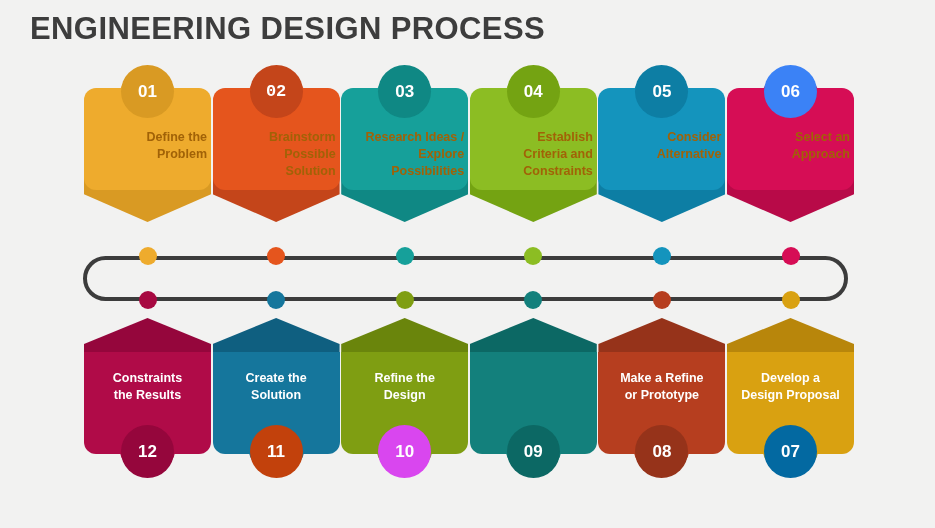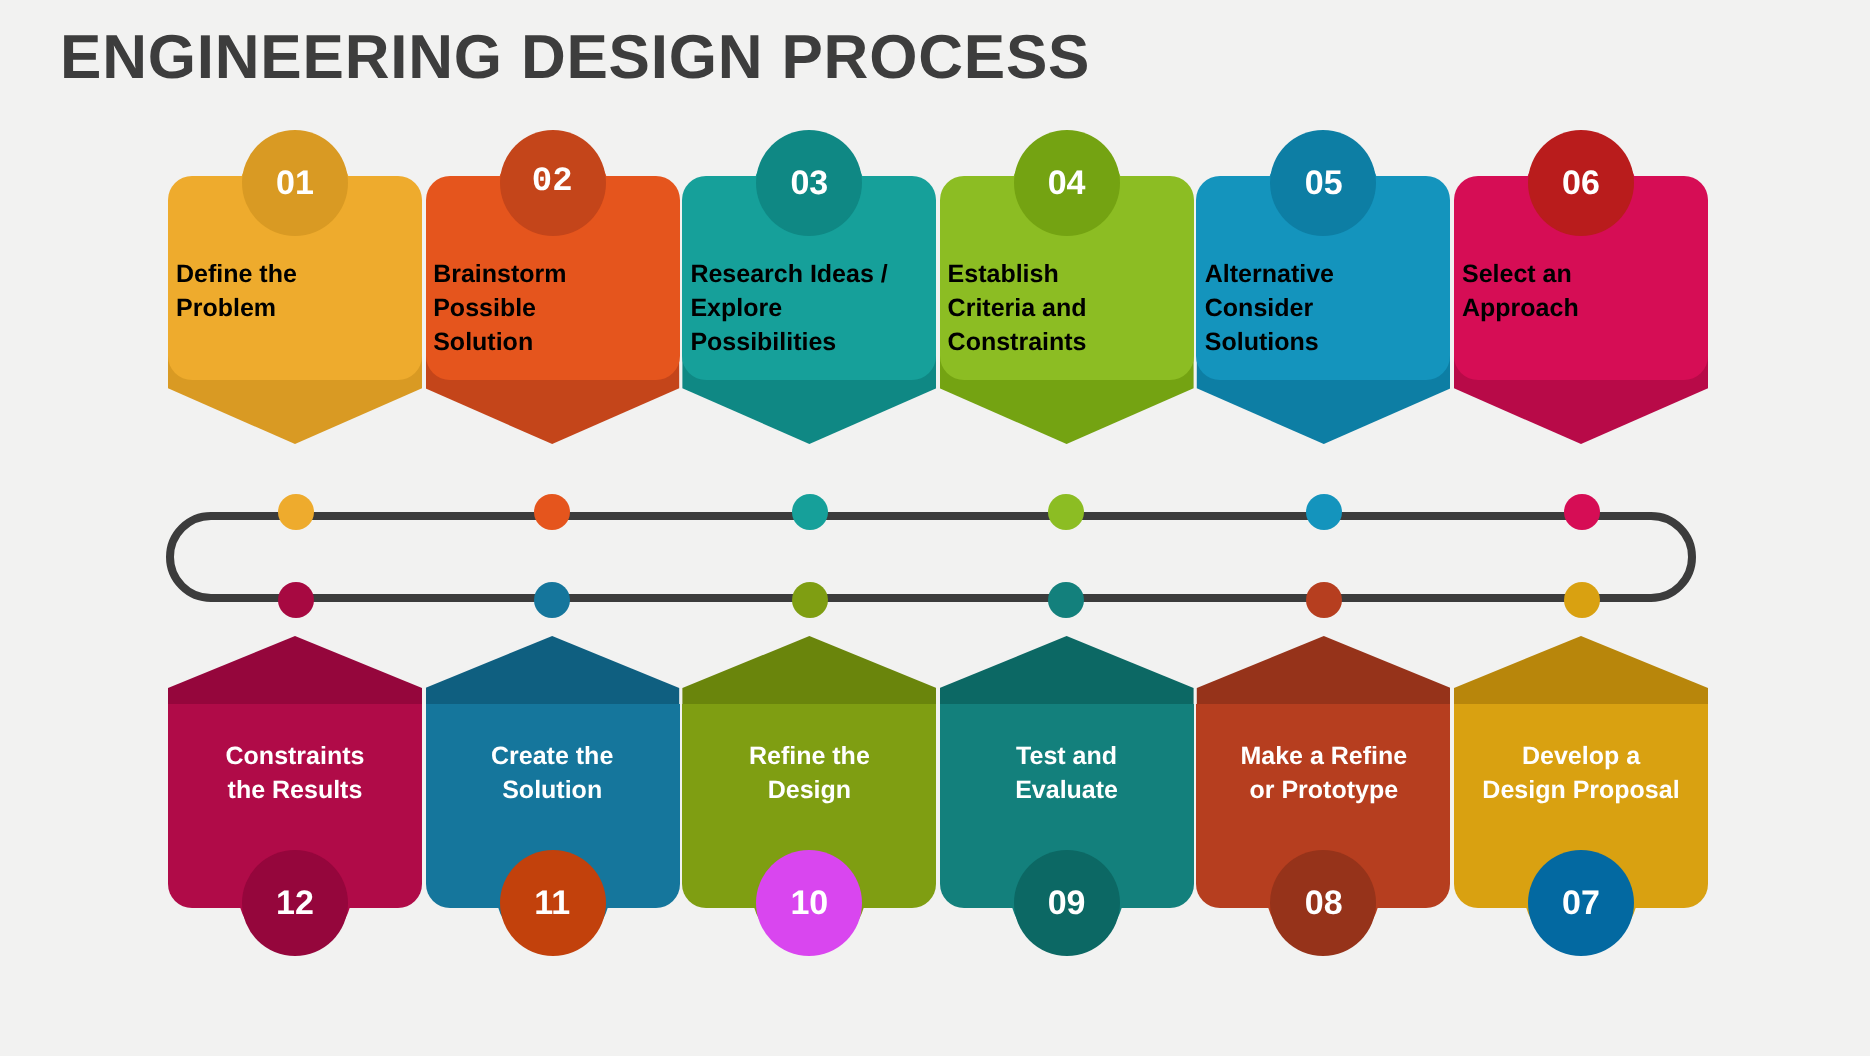--- a/index.html
+++ b/index.html
@@ -53,21 +53,21 @@
   .card-top .bump{
     position:absolute;left:35px;top:-18px;width:57px;height:40px;
     border-radius:28px 28px 0 0;
   }
   .card-top .point{
     position:absolute;left:0;top:86px;width:127px;height:48px;
     clip-path:polygon(0 0,100% 0,100% 42%,50% 100%,0 42%);
   }
   .card-top .label{
     position:absolute;left:4px;top:41px;width:119px;
-    text-align:left;color:#000000;
+    text-align:right;color:#a16207;
     font-size:12.5px;line-height:17px;font-weight:600;
   }
   .card-top .badge{
     position:absolute;left:37px;top:-23px;width:53px;height:53px;
     border-radius:50%;
     display:flex;align-items:center;justify-content:center;
     color:#ffffff;font-size:17px;font-weight:bold;
   }
 
   
@@ -162,35 +162,34 @@
           <div>Criteria and</div>
           <div>Constraints</div>
         </div>
         <div class="badge" style="background: rgb(116, 163, 18);">04</div>
       </div>
       <div class="card card-top" style="left: 598.4px;">
         <div class="point" style="background: rgb(13, 126, 164);"></div>
         <div class="bump" style="background: rgb(20, 148, 189);"></div>
         <div class="body" style="background: rgb(20, 148, 189);"></div>
         <div class="label">
+          <div>Consider</div>
           <div>Alternative</div>
-          <div>Consider</div>
-          <div>Solutions</div>
         </div>
         <div class="badge" style="background: rgb(13, 126, 164);">05</div>
       </div>
       <div class="card card-top" style="left: 727px;">
         <div class="point" style="background: rgb(184, 10, 72);"></div>
         <div class="bump" style="background: rgb(214, 13, 85);"></div>
         <div class="body" style="background: rgb(214, 13, 85);"></div>
         <div class="label">
           <div>Select an</div>
           <div>Approach</div>
         </div>
-        <div class="badge" style="background: #b91c1c;">06</div>
+        <div class="badge" style="background: #3b82f6;">06</div>
       </div>
     </div>
   <div id="bottom-row">
       <div class="card card-bot" style="left: 84px;">
         <div class="point" style="background: rgb(149, 6, 60);"></div>
         <div class="bump" style="background: rgb(176, 11, 72);"></div>
         <div class="body" style="background: rgb(176, 11, 72);"></div>
         <div class="label">
           <div>Constraints</div>
           <div>the Results</div>
@@ -214,24 +213,20 @@
         <div class="label">
           <div>Refine the</div>
           <div>Design</div>
         </div>
         <div class="badge" style="background: #d946ef; text-align: right;">10</div>
       </div>
       <div class="card card-bot" style="left: 469.8px;">
         <div class="point" style="background: rgb(12, 104, 100);"></div>
         <div class="bump" style="background: rgb(19, 128, 124);"></div>
         <div class="body" style="background: rgb(19, 128, 124);"></div>
-        <div class="label">
-          <div>Test and</div>
-          <div>Evaluate</div>
-        </div>
         <div class="badge" style="background: rgb(12, 104, 100);">09</div>
       </div>
       <div class="card card-bot" style="left: 598.4px;">
         <div class="point" style="background: rgb(150, 51, 26);"></div>
         <div class="bump" style="background: rgb(182, 62, 31);"></div>
         <div class="body" style="background: rgb(182, 62, 31);"></div>
         <div class="label">
           <div>Make a Refine</div>
           <div>or Prototype</div>
         </div>

